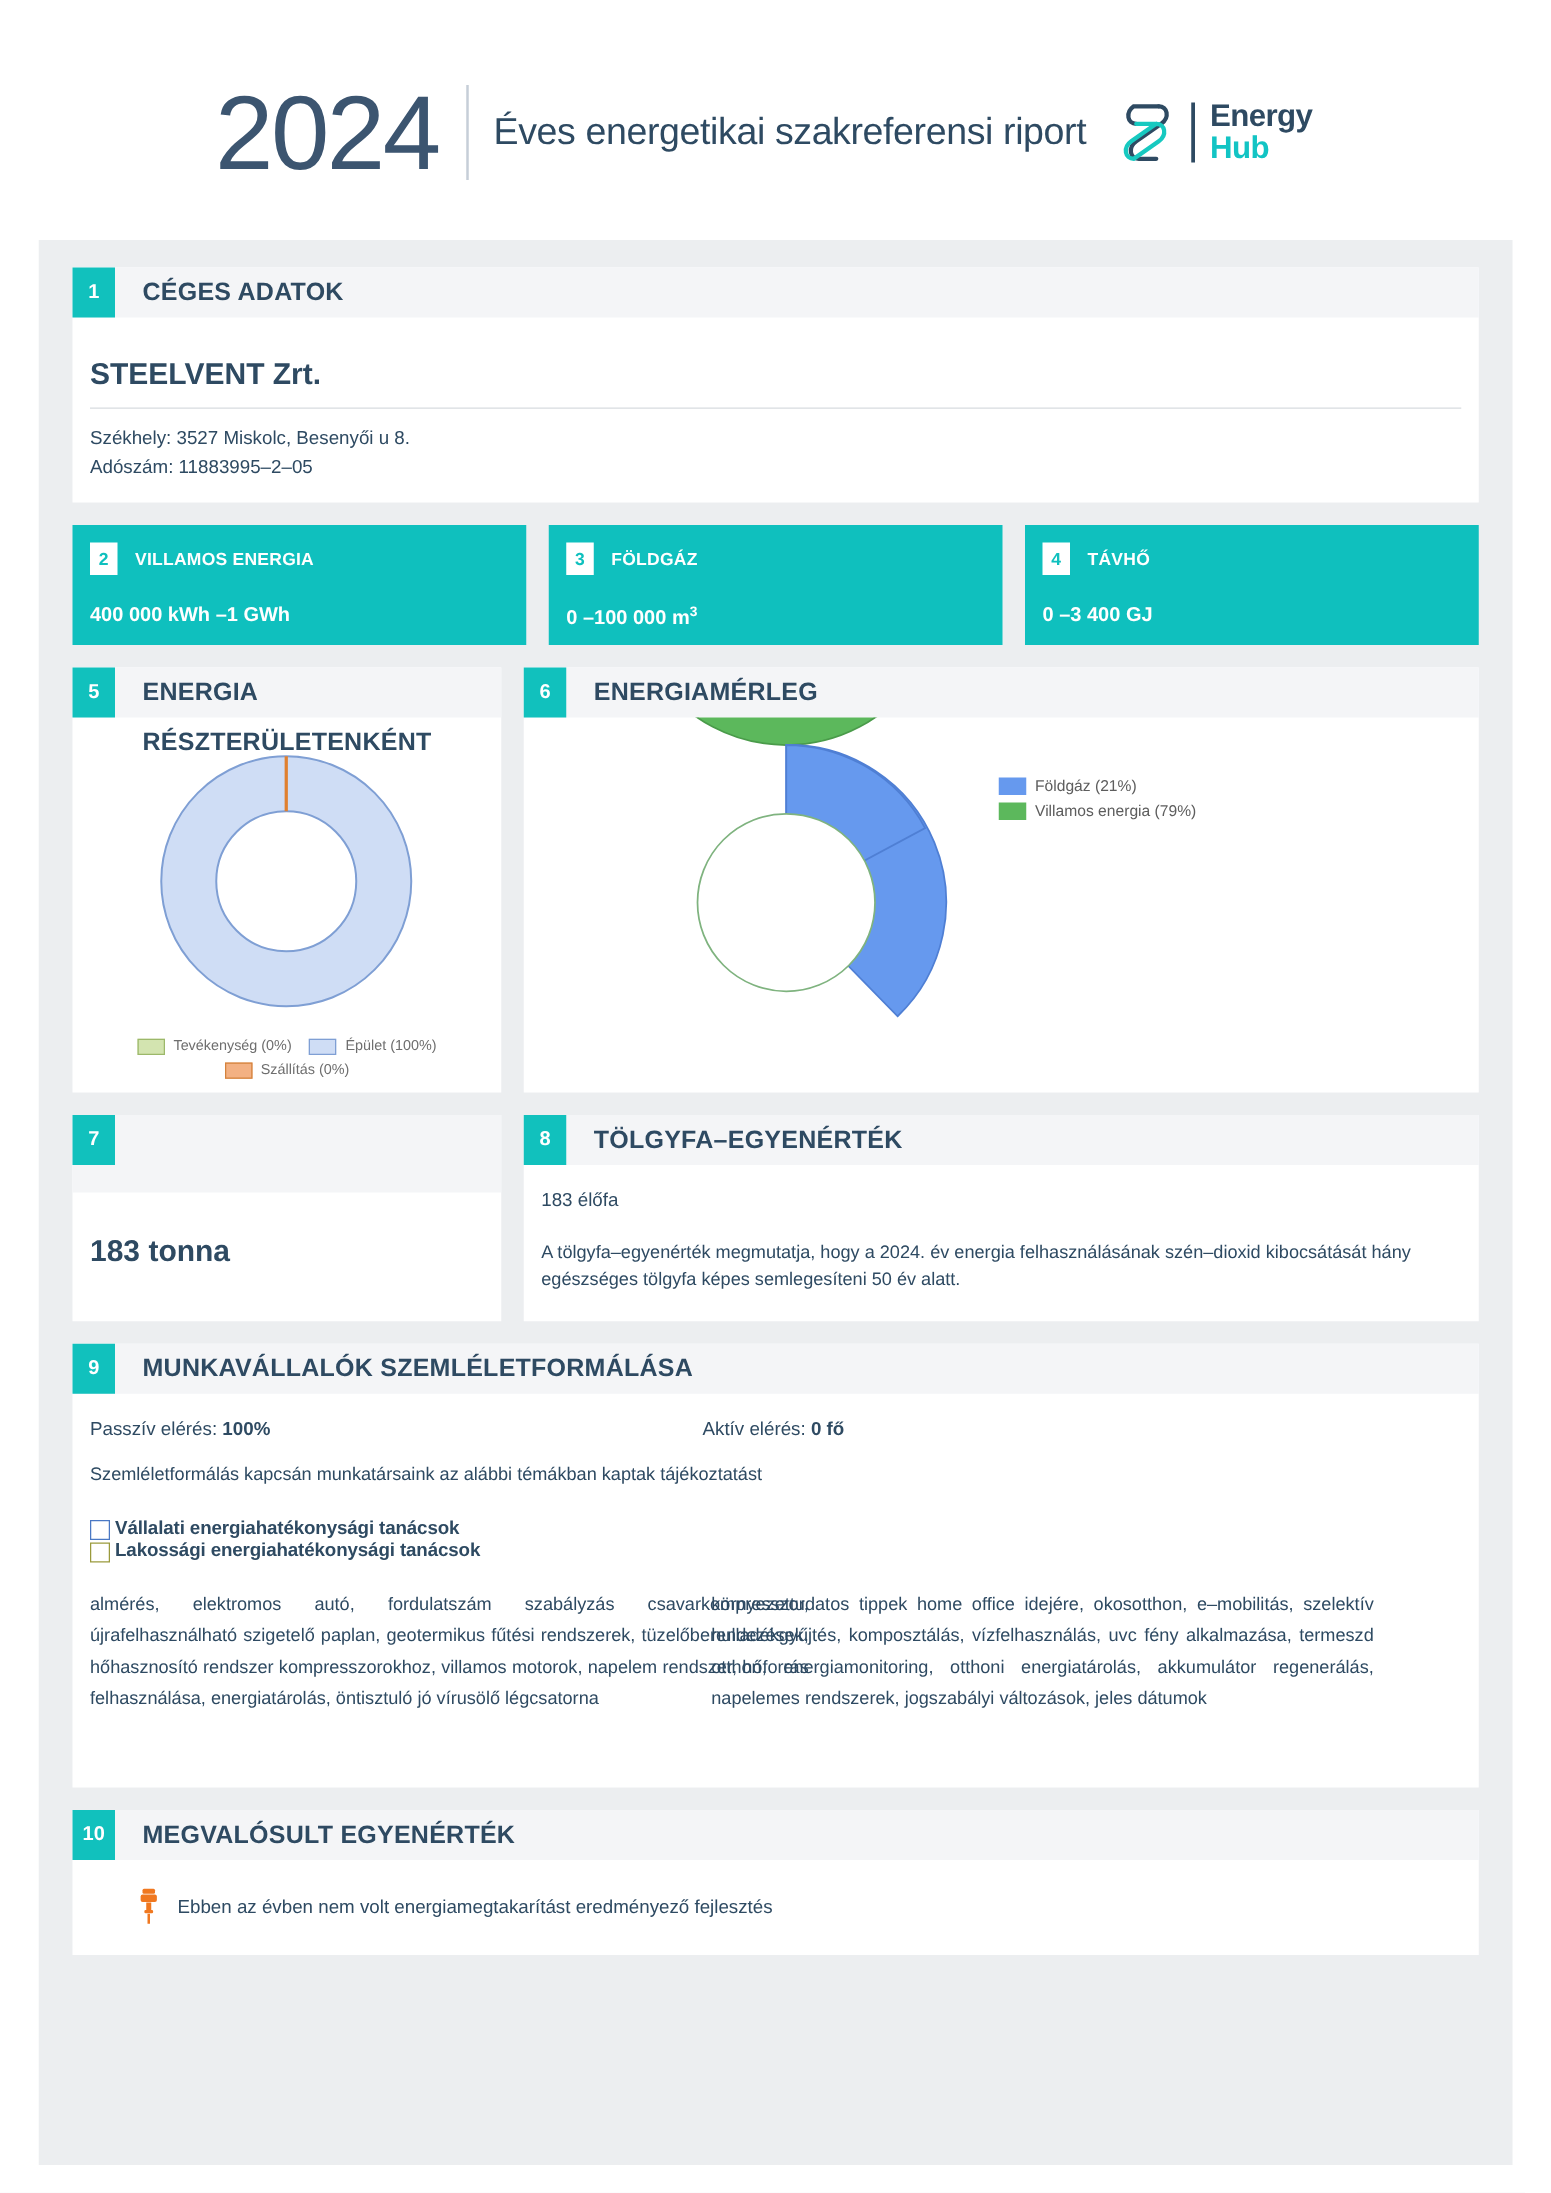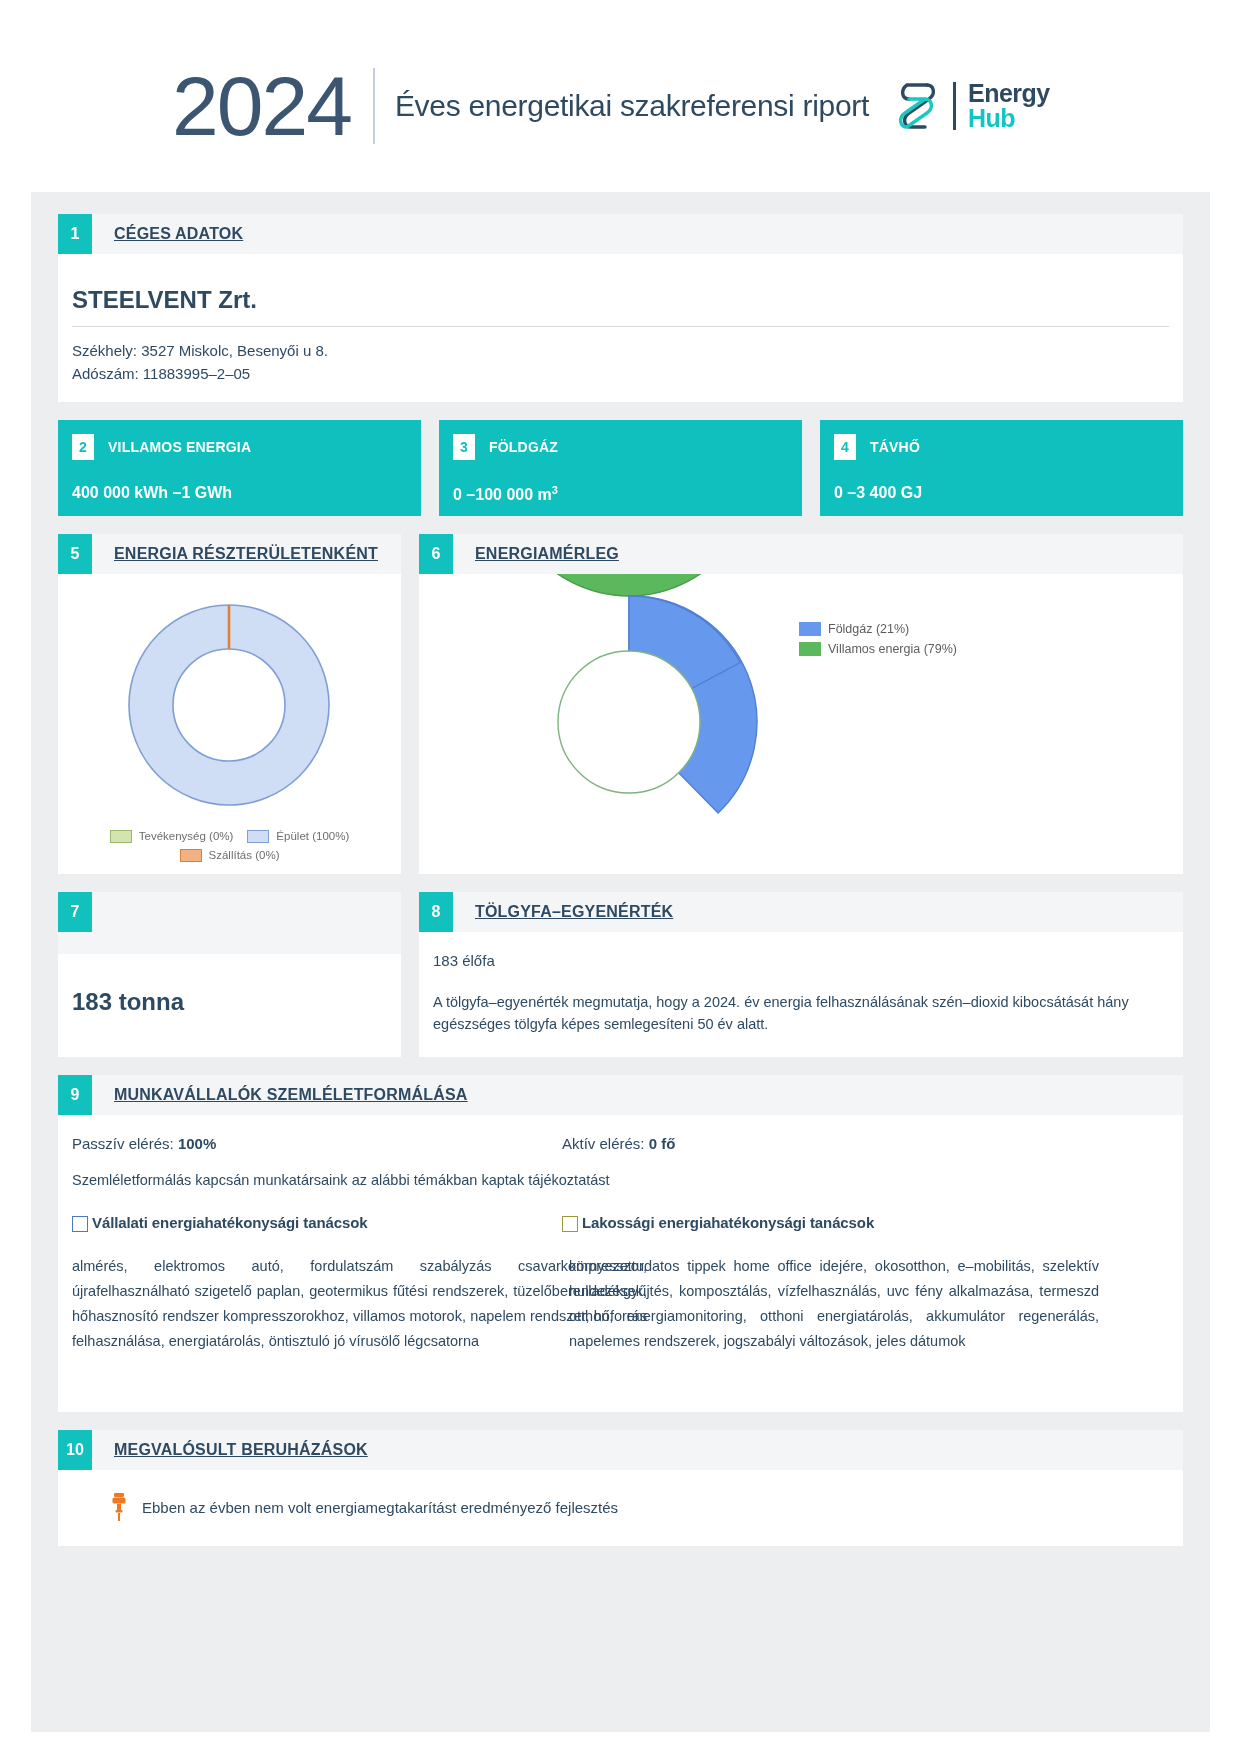--- a/index.html
+++ b/index.html
@@ -59,25 +59,24 @@
     height: 40px;
   }
   .sec-head.tall { height: 62px; align-items: flex-start; }
   .badge {
     width: 34px; min-width:34px; height: 40px;
     background: #11c1bd; color:#fff;
     font-size: 16px; font-weight: bold;
     display:flex; align-items:center; justify-content:center;
   }
   .sec-title {
-    font-size: 16px; font-weight: bold; color:#2e4a62;
+    font-size: 20px; font-weight: bold; color:#2e4a62;
     letter-spacing: .2px;
     padding-left: 22px; line-height: 40px;
     white-space: pre-line;
-    text-decoration: underline;
   }
   .sec-title.two-line { line-height: 31px; padding-top: 4px; }
 
   
   .s1 { padding: 16px 0 0 0; }
   .s1-inner { padding: 0 14px; }
   .company { font-size: 24px; font-weight: bold; color:#2e4a62; padding: 16px 0 12px 0;}
   .rule { height:1px; background:#d7dbe0; margin-bottom: 12px; }
   .addr { font-size: 15px; line-height: 1.55; padding-bottom: 16px; }
 
@@ -120,21 +119,21 @@
   .s8-val { font-size: 15px; font-weight:normal; padding: 20px 0 0 14px; }
   .s8-text { font-size: 14.5px; line-height: 1.55; padding: 22px 22px 22px 14px; }
 
   
   .s9-body { padding: 0 14px; }
   .reach-row { display:flex; padding: 20px 0 0 0; }
   .reach { font-size: 15px; }
   .reach b { font-weight: bold; }
   .reach.left { width: 490px; }
   .s9-sub { font-size: 14.5px; padding: 20px 0 0 0; }
-  .cb-row { display:flex; padding: 26px 0 0 0; }
+  .cb-row { display:flex; padding: 26px 0 0 0; flex-direction: column; }
   .cb-item { display:flex; align-items:flex-start; width: 490px; }
   .cb { width: 16px; height:16px; min-width:16px; background:#fff; margin-top:2px; }
   .cb.blue { border: 1.5px solid #4a78c4; }
   .cb.olive { border: 1.5px solid #9a9a3c; }
   .cb-label { font-size: 15px; font-weight: bold; padding-left: 4px; letter-spacing: -0.1px;}
 
   .topics { position: relative; height: 158px; margin-top: 22px; }
   .topics-block {
     position:absolute; top:0; font-size: 14.5px; line-height: 1.72;
     text-align: justify; text-align-last: left; color:#2e4a62;
@@ -323,21 +322,21 @@
         <div class="topics">
           <div class="topics-block topics-a">almérés, elektromos autó, fordulatszám szabályzás csavarkompresszor, újrafelhasználható szigetelő paplan, geotermikus fűtési rendszerek, tüzelőberendezések, hőhasznosító rendszer kompresszorokhoz, villamos motorok, napelem rendszer, hőforrás felhasználása, energiatárolás, öntisztuló jó vírusölő légcsatorna</div>
           <div class="topics-block topics-b">környezettudatos tippek home office idejére, okosotthon, e–mobilitás, szelektív hulladékgyűjtés, komposztálás, vízfelhasználás, uvc fény alkalmazása, termeszd otthon, energiamonitoring, otthoni energiatárolás, akkumulátor regenerálás, napelemes rendszerek, jogszabályi változások, jeles dátumok</div>
         </div>
       </div>
     </div>
 
     <div class="card" style="margin-bottom:0;">
       <div class="sec-head">
         <div class="badge">10</div>
-        <div class="sec-title">MEGVALÓSULT BERUHÁZÁSOK</div>
+        <div class="sec-title">MEGVALÓSULT EGYENÉRTÉK</div>
       </div>
       <div class="s10-body">
         <svg class="jack-icon" viewBox="0 0 22 30">
           <rect x="6" y="1" width="10" height="4" rx="1.2" fill="#f07820"></rect>
           <rect x="4.5" y="5.5" width="13" height="6" rx="1.6" fill="#f07820"></rect>
           <rect x="9" y="12" width="4" height="6" fill="#f07820"></rect>
           <rect x="7.5" y="18" width="7" height="2.6" rx="1" fill="#f07820"></rect>
           <rect x="10" y="21" width="2" height="8" fill="#f07820"></rect>
         </svg>
         <div class="s10-text">Ebben az évben nem volt energiamegtakarítást eredményező fejlesztés</div>

